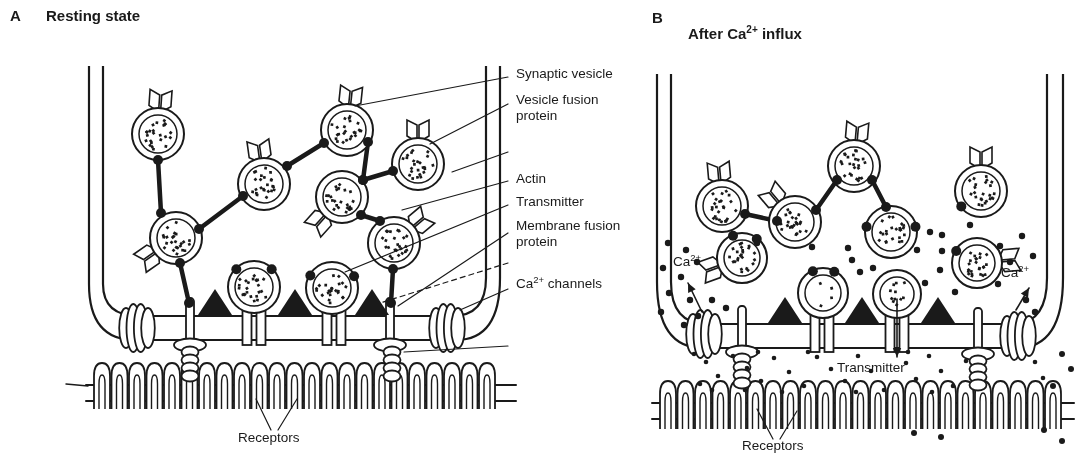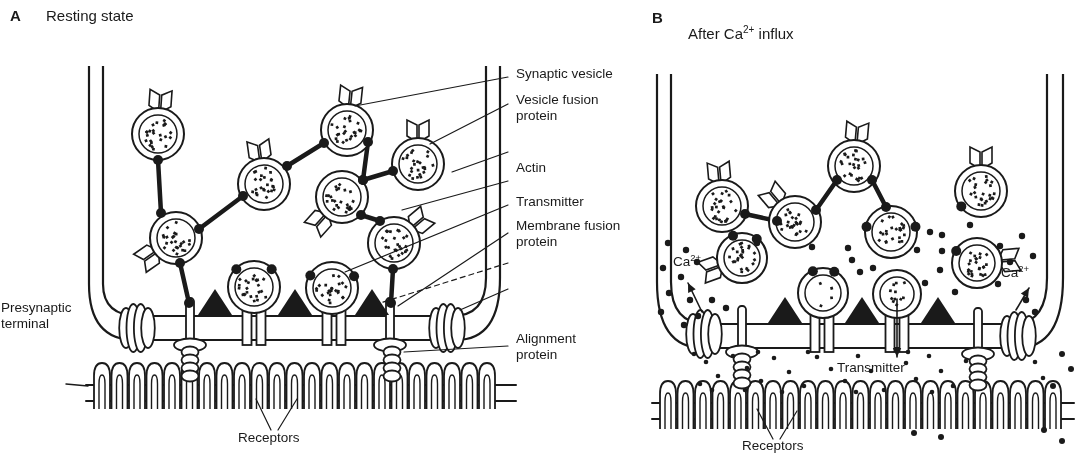--- a/index.html
+++ b/index.html
@@ -4,21 +4,21 @@
 <style>
   html,body{margin:0;padding:0;background:#ffffff;}
   .stage{
     position:relative;width:1086px;height:463px;background:#ffffff;
     font-family:"Liberation Sans", sans-serif;color:#1a1a1a;overflow:hidden;
   }
   svg{position:absolute;left:0;top:0;}
   .lbl{position:absolute;font-size:13.5px;line-height:1.2;}
   .lbl sup{font-size:9.5px;line-height:0;}
   .letter{position:absolute;font-size:15px;font-weight:bold;}
-  .title{position:absolute;font-size:15px;}
+  .title{position:absolute;font-size:15px;font-weight:bold;}
   .title sup{font-size:10px;line-height:0;}
 </style>
 </head>
 <body>
 
 <div class="stage">
 
   <svg id="diagram" width="1086" height="463" viewBox="0 0 1086 463">
       <g>
         <g>
@@ -924,24 +924,23 @@
       </g>
     </svg>
 
   <div class="letter" style="left:10px;top:7px">A</div>
   <div class="title" style="left:46px;top:7px">Resting state</div>
   <div class="letter" style="left:652px;top:9px">B</div>
   <div class="title" style="left:688px;top:25px"><span>After Ca</span><sup>2+</sup><span> influx</span></div>
 
   <div class="lbl" style="left:516px;top:92px;width:105px">Vesicle fusion protein</div>
   <div class="lbl" style="left:516px;top:66px;width:130px">Synaptic vesicle</div>
-  <div class="lbl" style="left:516px;top:160px;width:120px">Actin</div>
+  <div class="lbl" style="left:516px;top:171px;width:120px">Actin</div>
   <div class="lbl" style="left:516px;top:194px;width:120px">Transmitter</div>
   <div class="lbl" style="left:516px;top:218px;width:128px">Membrane fusion protein</div>
-  <div class="lbl" style="left:516px;top:331px;width:80px">Alignment protein</div>
+  <div class="lbl" style="left:516px;top:276px;width:140px"><span>Ca</span><sup>2+</sup><span> channels</span></div>
 
-  <div class="lbl" style="left:1px;top:300px;width:90px">Presynaptic terminal</div>
   <div class="lbl" style="left:238px;top:430px">Receptors</div>
   <div class="lbl" style="left:742px;top:438px">Receptors</div>
   <div class="lbl" style="left:837px;top:360px">Transmitter</div>
   <div class="lbl" style="left:673px;top:254px"><span>Ca</span><sup>2+</sup></div>
   <div class="lbl" style="left:1001px;top:265px"><span>Ca</span><sup>2+</sup></div>
 </div>
 
 </body></html>

